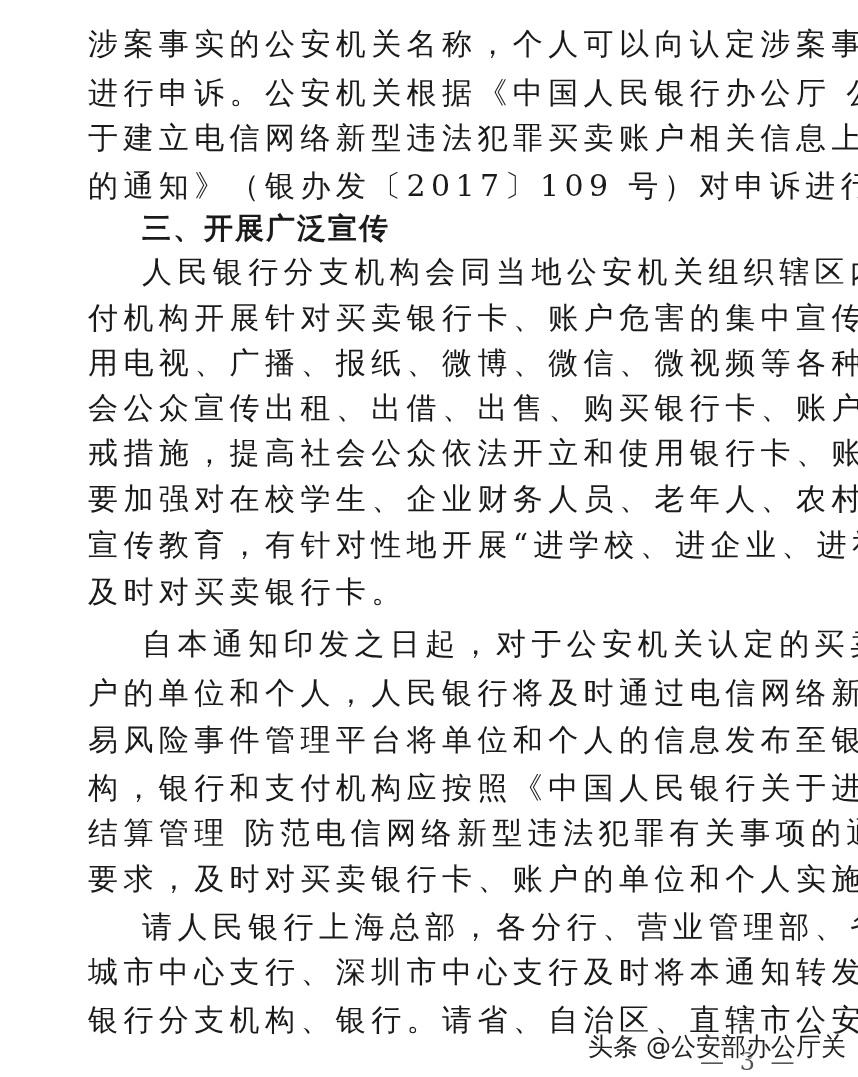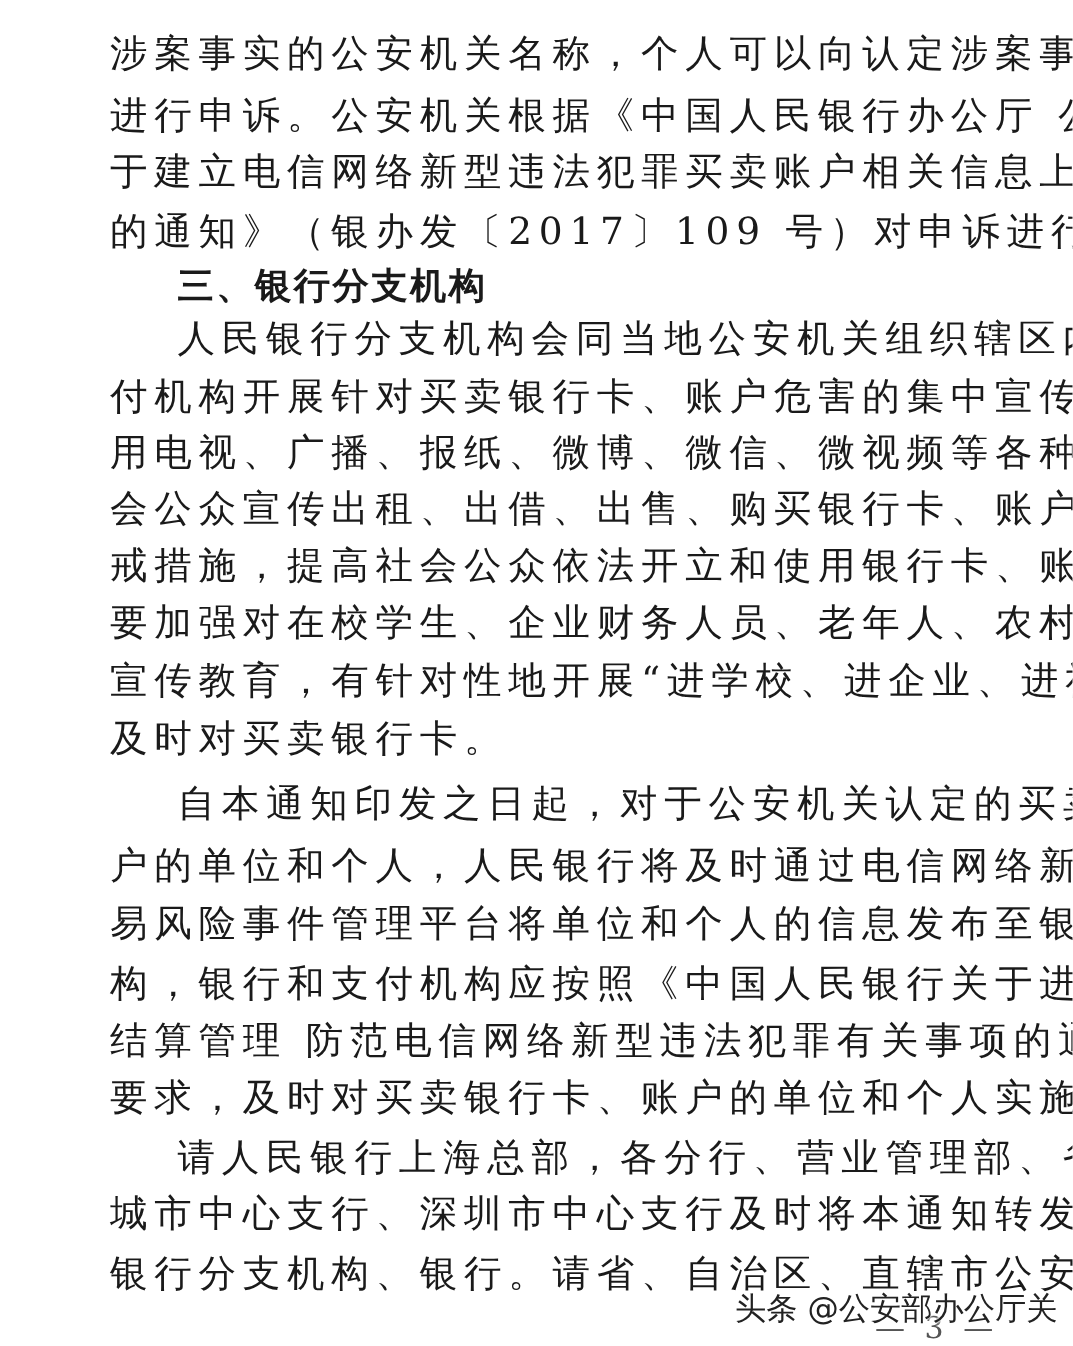--- a/index.html
+++ b/index.html
@@ -72,21 +72,21 @@
   </style>
 </head>
 <body>
 
 <div class="page">
   <div class="line" style="top:14px">涉案事实的公安机关名称，个人可以向认定涉案事实的公安机关</div>
   <div class="line" style="top:63px">进行申诉。公安机关根据《中国人民银行办公厅 公安部办公厅关</div>
   <div class="line" style="top:108px">于建立电信网络新型违法犯罪买卖账户相关信息上报和移送机制</div>
   <div class="line last" style="top:156px">的通知》（银办发〔2017〕109 号）对申诉进行处理。</div>
 
-  <div class="line indent heading" style="top:198px">三、银行分支机构</div>
+  <div class="line indent heading" style="top:198px">三、开展广泛宣传</div>
 
   <div class="line indent" style="top:242px">人民银行分支机构会同当地公安机关组织辖区内银行和支</div>
   <div class="line" style="top:288px">付机构开展针对买卖银行卡、账户危害的集中宣传教育活动，利</div>
   <div class="line" style="top:333px">用电视、广播、报纸、微博、微信、微视频等各种宣传渠道向社</div>
   <div class="line" style="top:378px">会公众宣传出租、出借、出售、购买银行卡、账户的危害性及惩</div>
   <div class="line" style="top:423px">戒措施，提高社会公众依法开立和使用银行卡、账户的法律意识。</div>
   <div class="line" style="top:469px">要加强对在校学生、企业财务人员、老年人、农村居民等群体的</div>
   <div class="line" style="top:515px">宣传教育，有针对性地开展“进学校、进企业、进社区、进农村”</div>
   <div class="line last" style="top:562px">及时对买卖银行卡。</div>
 

